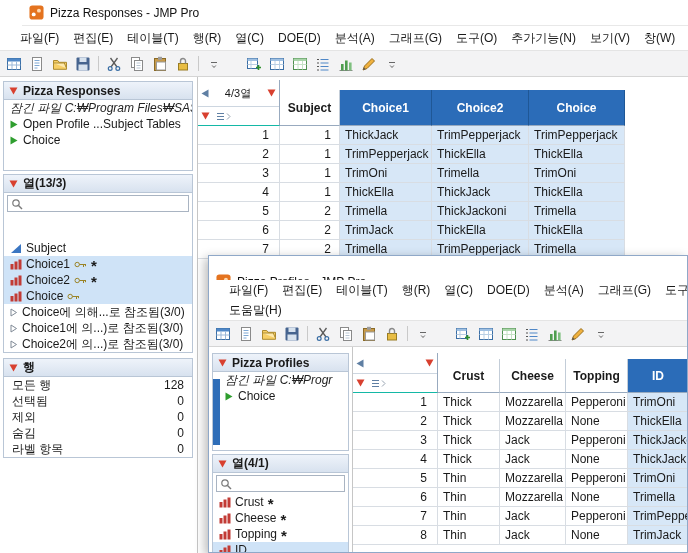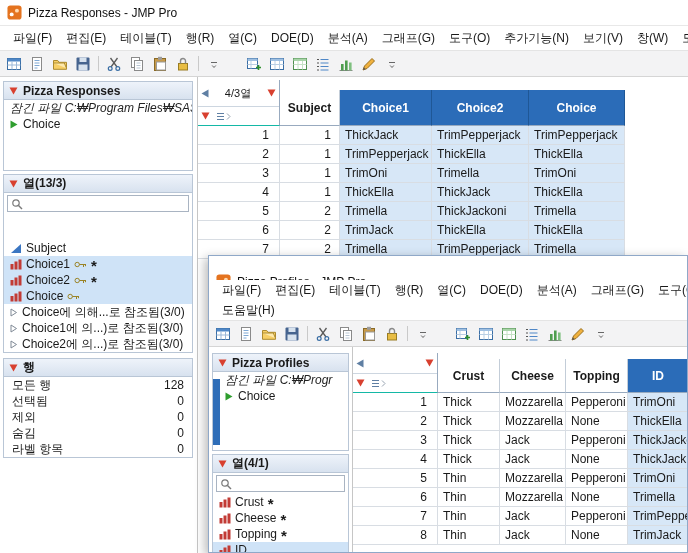--- a/index.html
+++ b/index.html
@@ -5,31 +5,31 @@
 *{margin:0;padding:0;box-sizing:border-box;}
 html,body{width:688px;height:553px;}
 body{font-family:"Liberation Sans","DejaVu Sans",sans-serif;font-size:12px;color:#1a1a1a;background:#fff;}
 .screen{position:relative;width:688px;height:553px;overflow:hidden;background:#fff;}
 .ic{display:inline-flex;align-items:center;justify-content:center;flex:none;}
 .ic svg{display:block;}
 
 
 .titlebar{height:100%;display:flex;align-items:center;gap:6px;padding:0 7px;background:#fff;border-bottom:1px solid #e8e8e8;}
 .title-text{font-size:12px;color:#111;}
-.menubar{display:flex;align-items:center;background:#fff;padding:0 6px;overflow:hidden;white-space:nowrap;height:100%;}
+.menubar{display:flex;align-items:center;background:#fff;padding:0 13px;overflow:hidden;white-space:nowrap;height:100%;}
 .menu-item{padding:3px 7px;font-size:12px;flex:none;}
 .toolbar{display:flex;align-items:center;background:#f3f3f4;border-top:1px solid #e4e4e4;border-bottom:1px solid #d5d5d5;padding:0 3px;gap:1px;overflow:hidden;height:100%;}
 .tbtn{width:22px;height:21px;display:inline-flex;align-items:center;justify-content:center;flex:none;}
 .tbtn.sep{width:7px;}
 .tbtn.sep::after{content:"";width:1px;height:15px;background:#c9c9c9;display:block;margin:0 auto;}
 .tbtn.gap{width:16px;}
 
 
 .rw-win{position:absolute;inset:0;}
-.rw-title{position:absolute;left:0;top:0;right:0;height:26px;}
+.rw-title{position:absolute;left:0;top:0;right:0;height:26px;padding-left:22px;}
 .rw-menu{position:absolute;left:0;top:26px;right:0;height:24px;}
 .rw-tool{position:absolute;left:0;top:50px;right:0;height:27px;}
 .rw-content{position:absolute;left:0;top:77px;right:0;bottom:0;}
 .rw-sidebar{position:absolute;left:0;top:0;width:198px;bottom:0;background:#fff;border-right:1px solid #c6c6c6;}
 .rw-grid{position:absolute;left:198px;top:0;right:0;bottom:0;background:#fff;padding-top:3px;overflow:hidden;}
 
 
 .panel{position:absolute;left:3px;right:4px;border:1px solid #b9c6d6;background:#fff;overflow:hidden;}
 .panel-header{height:18px;display:flex;align-items:center;gap:5px;padding:4px 5px;background:linear-gradient(#eef3fa,#d8e2ef);border-bottom:1px solid #b9c6d6;font-weight:bold;}
 .panel-line{height:16px;display:flex;align-items:center;gap:5px;padding:0 6px;white-space:nowrap;overflow:hidden;}
@@ -257,20 +257,28 @@
           </div>
           <div class="panel-line locked">
             <span>잠긴 파일  C:₩Program Files₩SAS</span>
           </div>
           <div class="panel-line">
             <span class="ic">
                 <svg width="8" height="9" viewBox="0 0 8 9">
                   <path d="M0.5 0.5 L7.5 4.5 L0.5 8.5 Z" fill="#2f9e2f"></path>
                 </svg>
               </span>
+            <span>Open Profile ...Subject Tables</span>
+          </div>
+          <div class="panel-line">
+            <span class="ic">
+                <svg width="8" height="9" viewBox="0 0 8 9">
+                  <path d="M0.5 0.5 L7.5 4.5 L0.5 8.5 Z" fill="#2f9e2f"></path>
+                </svg>
+              </span>
             <span>Choice</span>
           </div>
         </div>
 
         <div class="panel rw-p2">
           <div class="panel-header">
             <span class="ic">
                 <svg width="9" height="8" viewBox="0 0 9 8">
                   <path d="M0.5 0.5 H8.5 L4.5 7.5 Z" fill="#d8402f"></path>
                 </svg>

